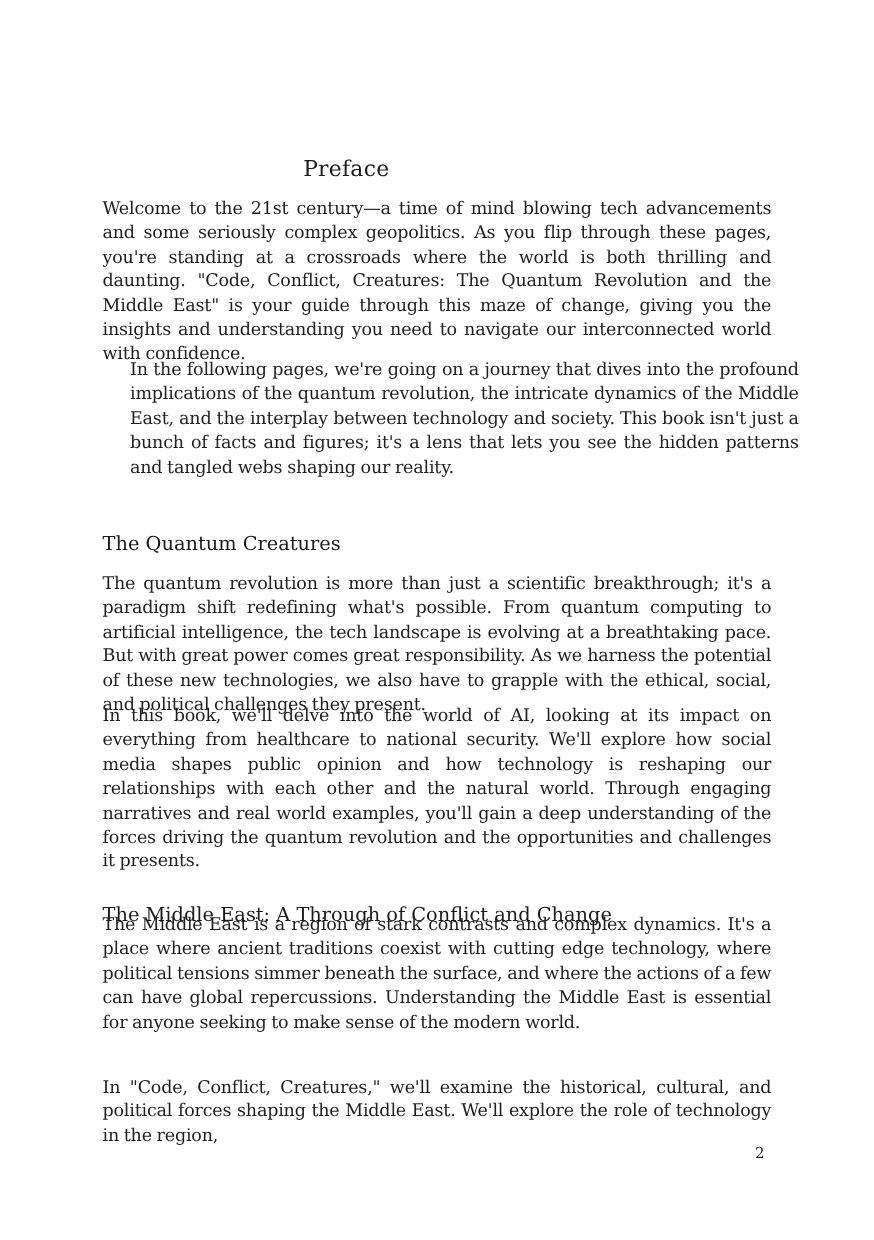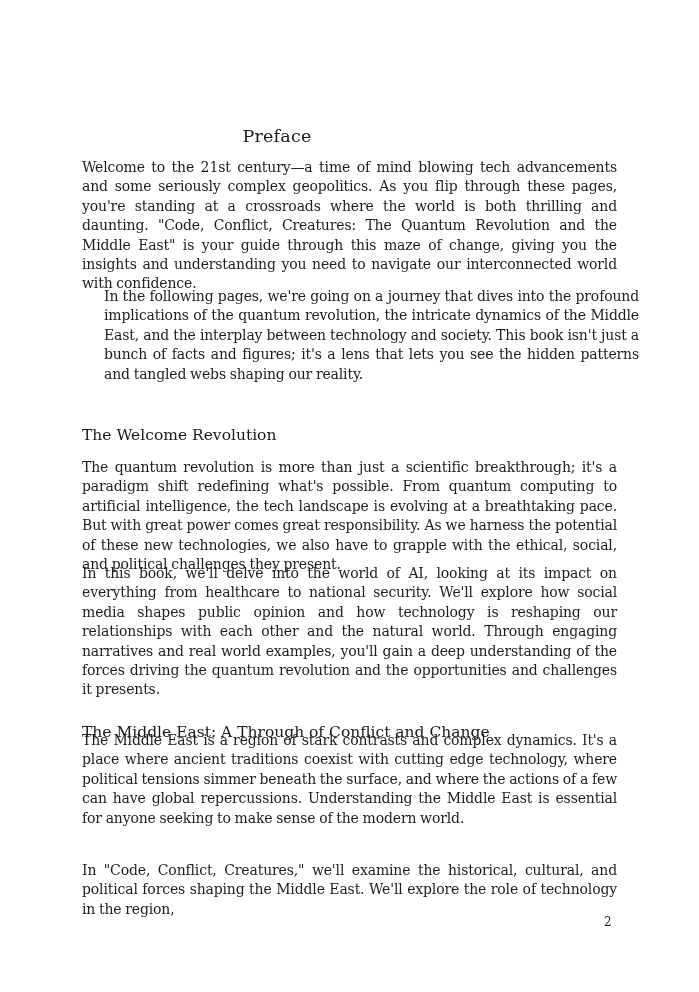--- a/index.html
+++ b/index.html
@@ -28,21 +28,21 @@
 </style>
 </head>
 <body>
 
 <div class="page">
   <h1 class="title">Preface</h1>
 
   <p class="para" style="top:158px;">Welcome to the 21st century—a time of mind blowing tech advancements and some seriously complex geopolitics. As you flip through these pages, you're standing at a crossroads where the world is both thrilling and daunting. "Code, Conflict, Creatures: The Quantum Revolution and the Middle East" is your guide through this maze of change, giving you the insights and understanding you need to navigate our interconnected world with confidence.</p>
   <p class="para" style="top:287px;margin-left:22px;">In the following pages, we're going on a journey that dives into the profound implications of the quantum revolution, the intricate dynamics of the Middle East, and the interplay between technology and society. This book isn't just a bunch of facts and figures; it's a lens that lets you see the hidden patterns and tangled webs shaping our reality.</p>
 
-  <h2 class="heading" style="top:426px;">The Welcome Revolution</h2>
+  <h2 class="heading" style="top:426px;">The Quantum Creatures</h2>
   <p class="para" style="top:458px;">The quantum revolution is more than just a scientific breakthrough; it's a paradigm shift redefining what's possible. From quantum computing to artificial intelligence, the tech landscape is evolving at a breathtaking pace. But with great power comes great responsibility. As we harness the potential of these new technologies, we also have to grapple with the ethical, social, and political challenges they present.</p>
   <p class="para" style="top:564px;">In this book, we'll delve into the world of AI, looking at its impact on everything from healthcare to national security. We'll explore how social media shapes public opinion and how technology is reshaping our relationships with each other and the natural world. Through engaging narratives and real world examples, you'll gain a deep understanding of the forces driving the quantum revolution and the opportunities and challenges it presents.</p>
 
   <h2 class="heading" style="top:723px;">The Middle East: A Through of Conflict and Change</h2>
   <p class="para" style="top:731px;">The Middle East is a region of stark contrasts and complex dynamics. It's a place where ancient traditions coexist with cutting edge technology, where political tensions simmer beneath the surface, and where the actions of a few can have global repercussions. Understanding the Middle East is essential for anyone seeking to make sense of the modern world.</p>
   <p class="para" style="top:861px;">In "Code, Conflict, Creatures," we'll examine the historical, cultural, and political forces shaping the Middle East. We'll explore the role of technology in the region,</p>
 
   <div class="page-number">2</div>
 </div>
 

